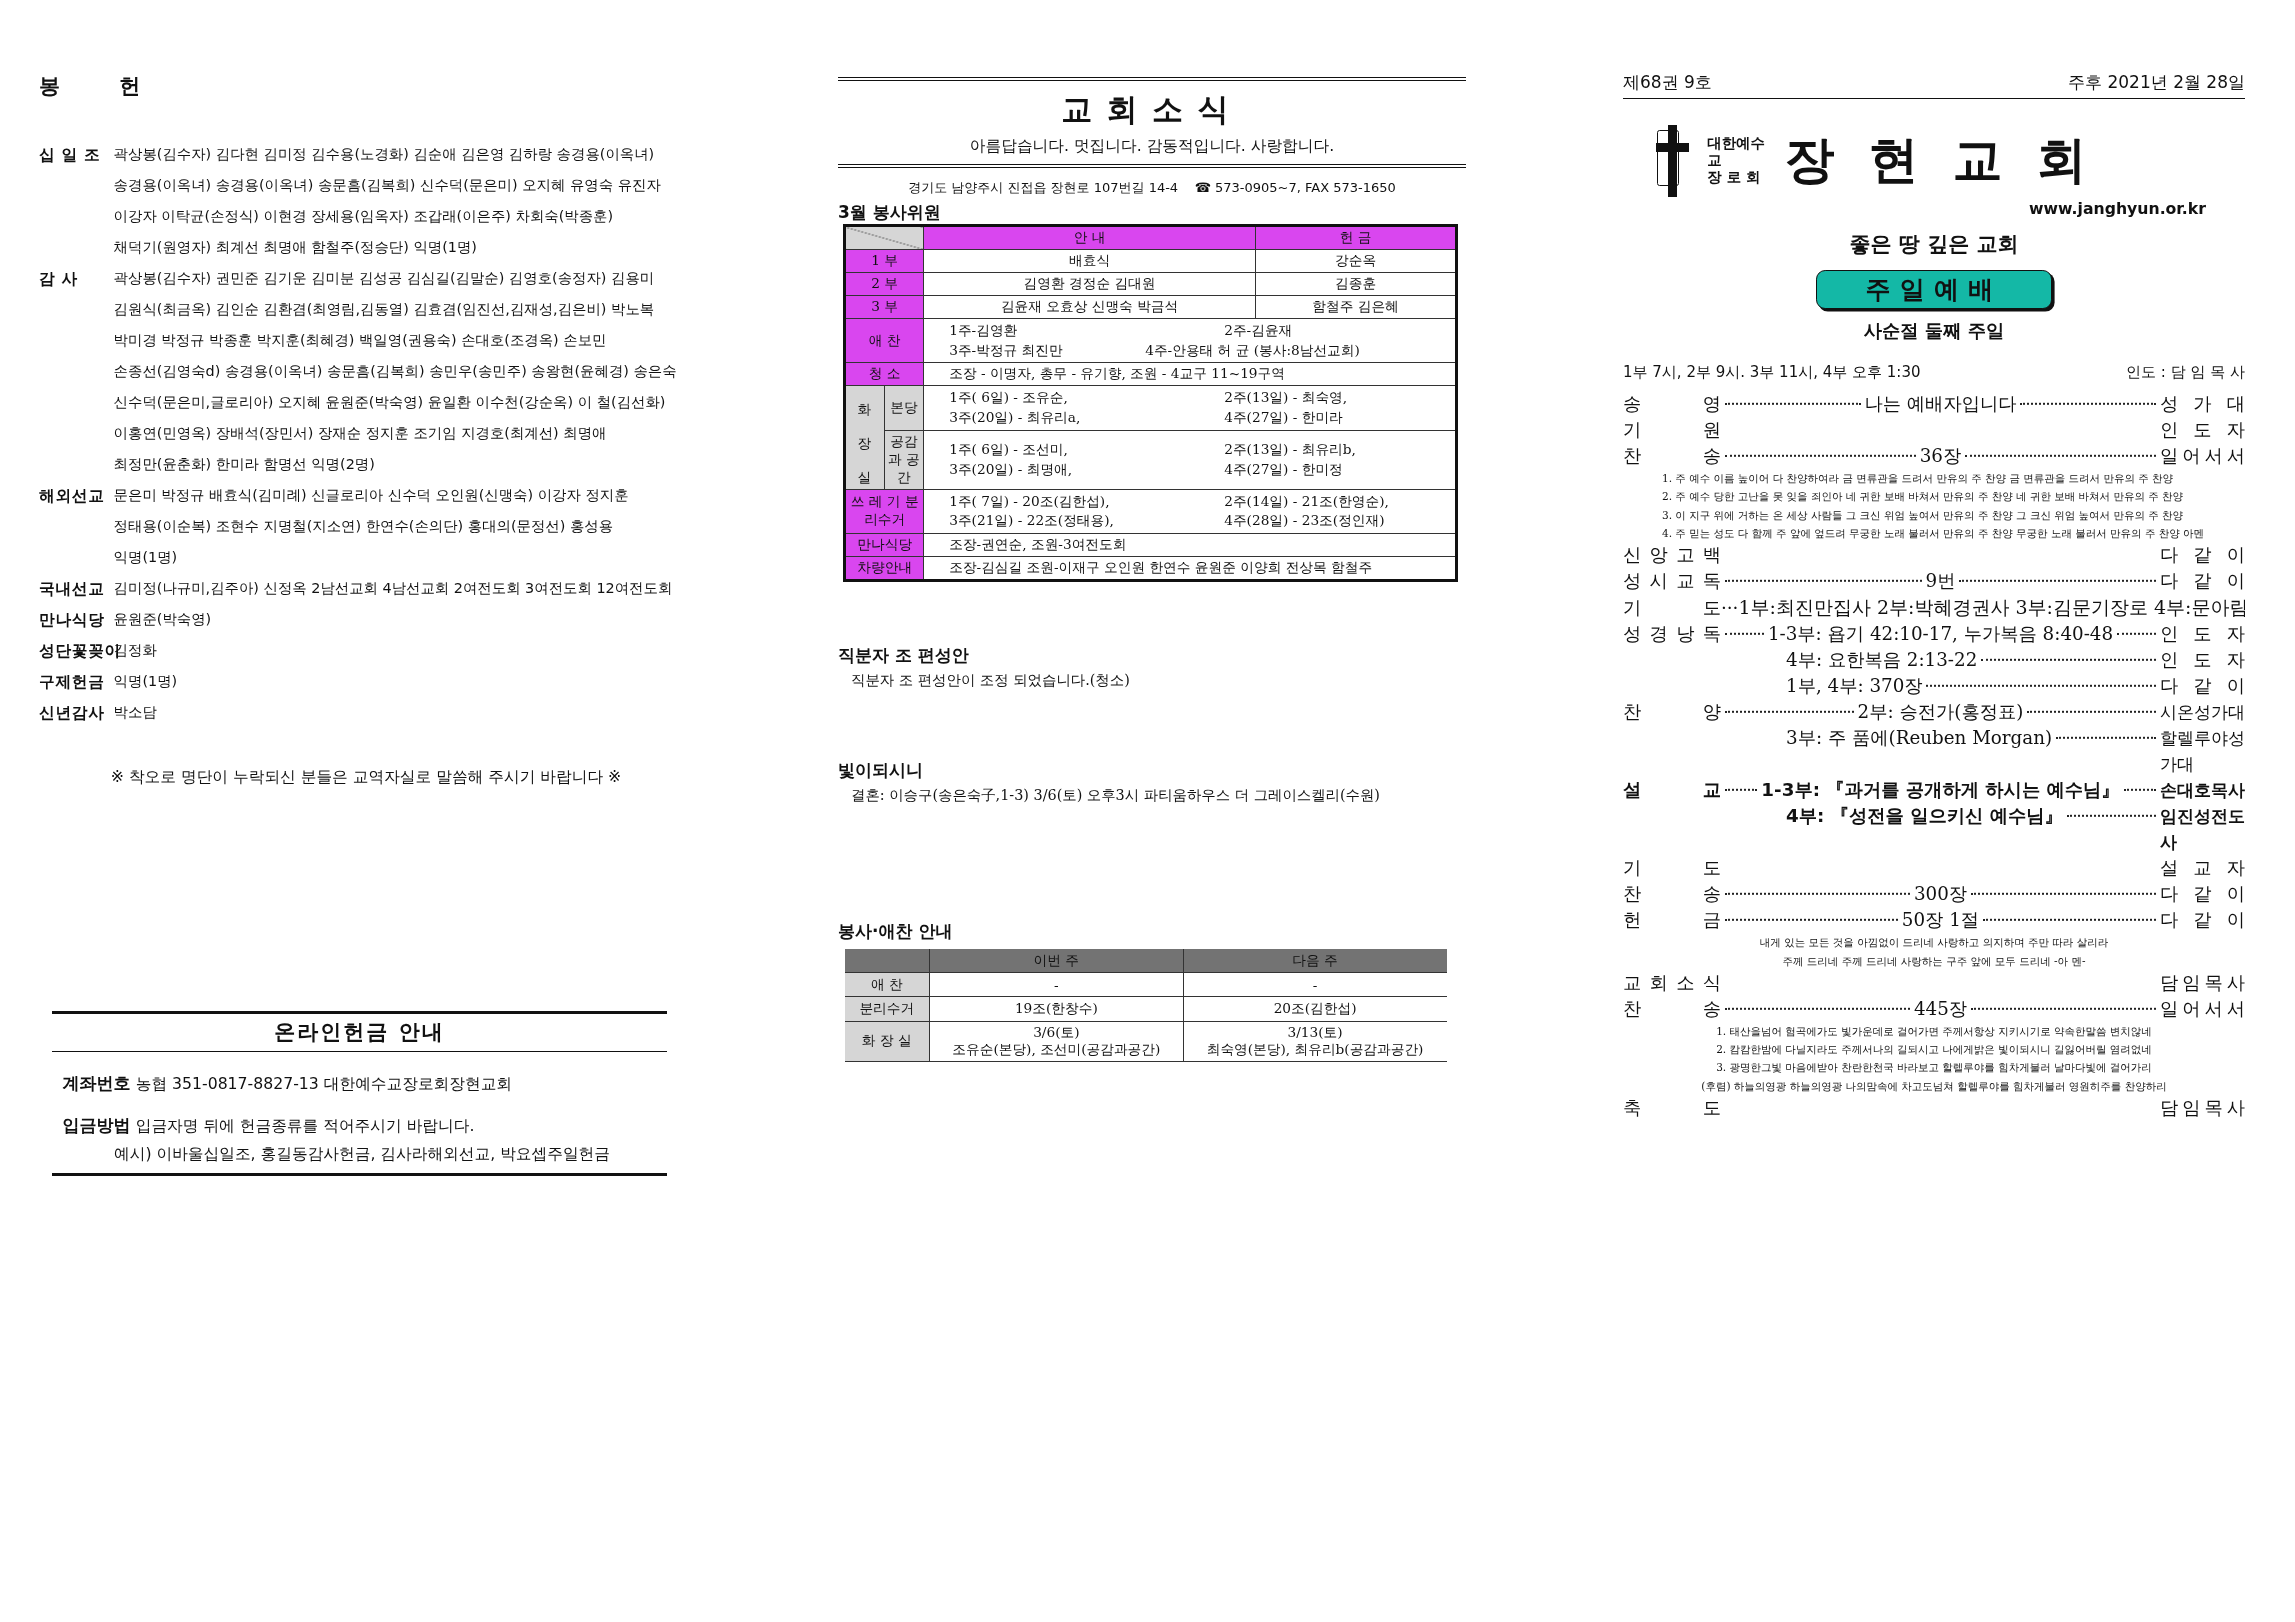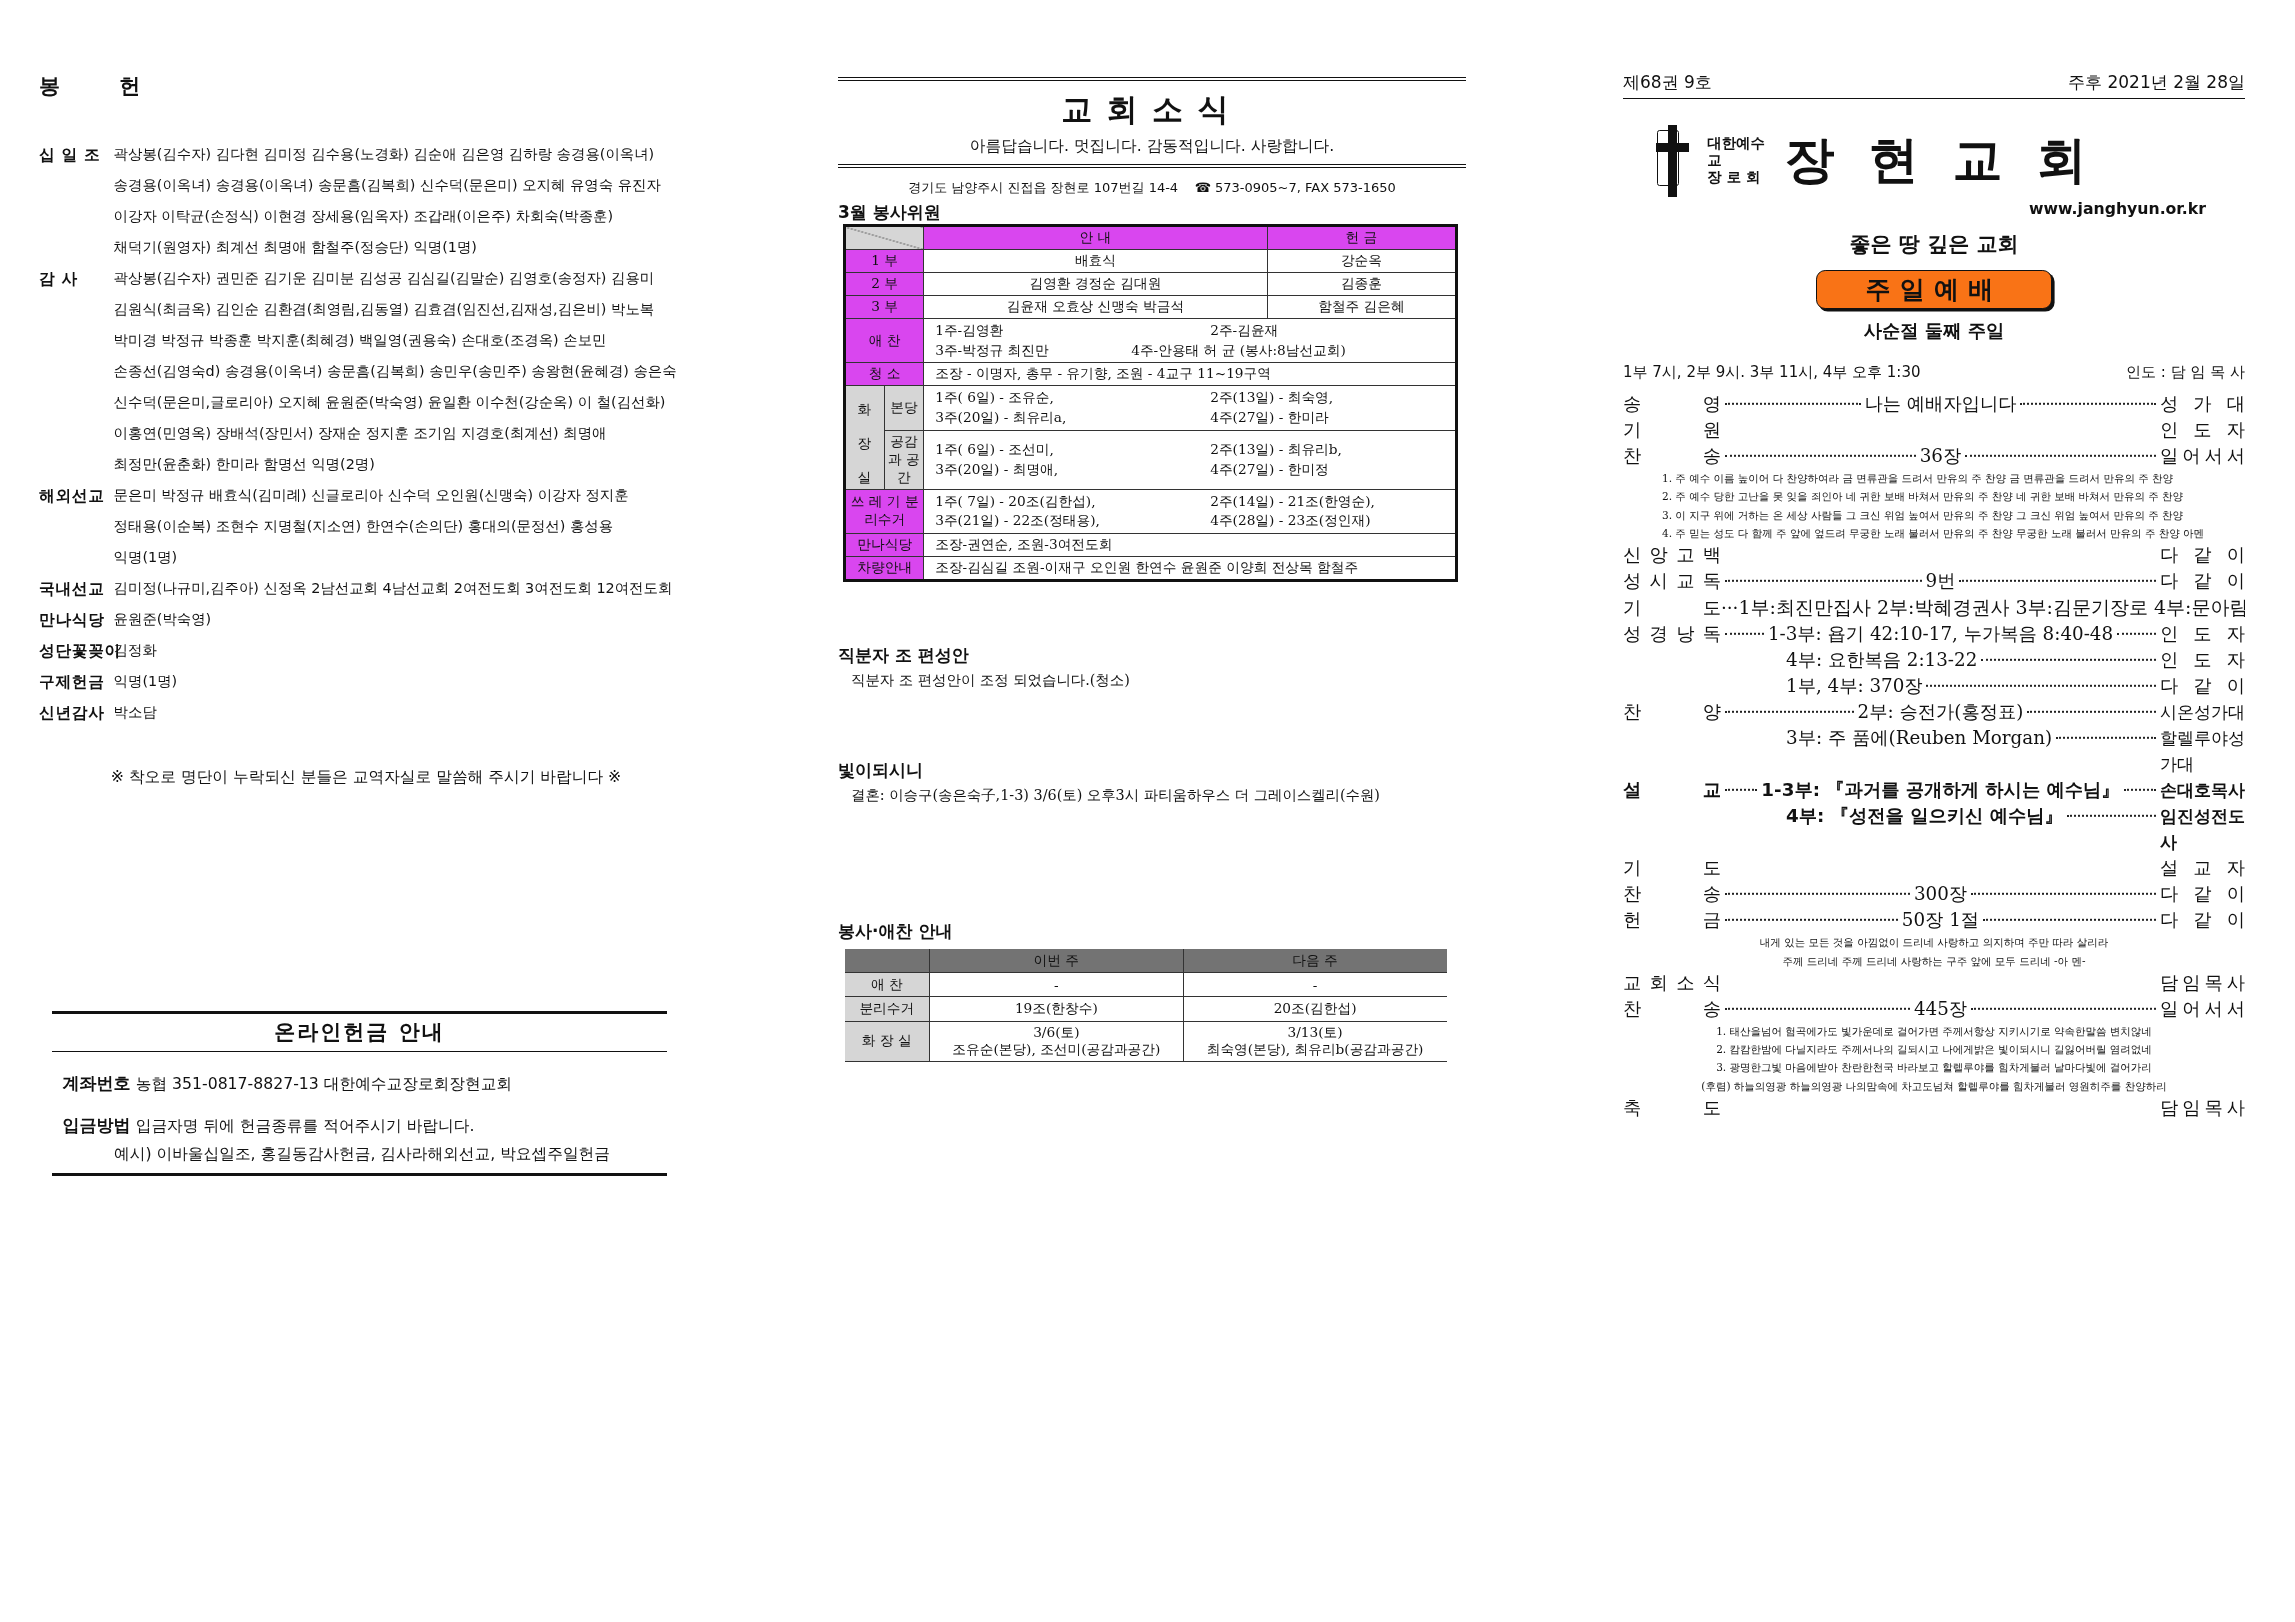--- a/index.html
+++ b/index.html
@@ -23,21 +23,21 @@
   .online-example { font-size: 15.7px; padding-left: 62px; margin-top: 6.5px; margin-bottom: 7.9px; }
 
   
   .news-head { margin-top: 77px; border-top: 1.3px solid #111; border-bottom: 1.3px solid #111; padding: 2px 0; }
   .news-head-inner { border-top: 1.3px solid #111; border-bottom: 1.3px solid #111; padding: 7.9px 0 6.5px; text-align: center; }
   .news-title { font-size: 31px; font-weight: bold; letter-spacing: 14.4px; }
   .news-sub { font-size: 15.7px; margin-top: 5.2px; }
   .address { text-align: center; font-size: 13px; margin-top: 11.8px; }
   .sec-title { font-size: 17px; font-weight: bold; margin-top: 3.9px; }
   table.svc { border-collapse: collapse; width: 615px; margin-left: 5.2px; font-family: "DejaVu Serif", "Liberation Serif", serif; border: 3.3px solid #111; }
-  table.svc td { border: 0.7px solid #333; font-size: 13.7px; padding: 2px 11px; }
+  table.svc td { border: 0.7px solid #333; font-size: 13.7px; padding: 2px 25px; }
   table.svc td.hd { background: #d946ef; text-align: center; width: 79px; padding: 2px 2.6px; }
   table.svc td.c { text-align: center; }
   table.svc td.hd2 { background: #d6d6d6; text-align: center; width: 39px; padding: 2px 1.3px; }
   .pair { display: grid; grid-template-columns: 275px 1fr; line-height: 19.6px; }
   .sub-title { font-size: 17px; font-weight: bold; margin-top: 46px; }
   .sub-text { font-size: 14.4px; padding-left: 13px; margin-top: 3.9px; font-family: "DejaVu Serif", "Liberation Serif", serif; }
   table.wk { border-collapse: collapse; width: 602px; margin-left: 6.5px; margin-top: 6.5px; font-family: "DejaVu Serif", "Liberation Serif", serif; }
   table.wk td { font-size: 13.7px; text-align: center; border-bottom: 0.7px solid #333; padding: 2.6px 3.9px; }
   table.wk td + td { border-left: 0.7px solid #333; }
   table.wk td.hd { background: #d6d6d6; width: 85px; }
@@ -47,21 +47,21 @@
   .issue-bar { display: flex; justify-content: space-between; font-size: 17px; margin-top: 71px; border-bottom: 1.3px solid #111; padding-bottom: 3.9px; }
   .logo-row { display: flex; align-items: center; margin-top: 26px; margin-left: 33px; }
   .cross { position: relative; width: 33px; height: 72px; }
   .cross .v { position: absolute; left: 11.8px; top: 0; width: 9.2px; height: 72px; background: #111; }
   .cross .h { position: absolute; left: 0; top: 18.3px; width: 33px; height: 9.2px; background: #111; }
   .cross .scroll { position: absolute; left: 1.3px; top: 5.2px; width: 22px; height: 56px; border: 1px solid #111; border-radius: 2.6px; }
   .denom { font-size: 14.4px; font-weight: bold; line-height: 17px; margin-left: 18.3px; width: 59px; }
   .church-name { font-family: "DejaVu Serif", "Liberation Serif", serif; font-size: 50px; font-weight: bold; letter-spacing: 34px; margin-left: 18.3px; }
   .url { text-align: right; font-size: 15.7px; font-weight: bold; margin-right: 39px; margin-top: 2.6px; }
   .slogan { text-align: center; font-size: 21px; font-weight: bold; margin-top: 11.8px; }
-  .worship-btn { display: block; margin: 11.8px auto 0; width: 236px; height: 39px; border: 1.3px solid #111; border-radius: 9.2px; background: #f97316; box-shadow: 2.6px 2.6px 0 #111; text-align: center; font-size: 25px; font-weight: bold; letter-spacing: 9.2px; line-height: 37px; }
+  .worship-btn { display: block; margin: 11.8px auto 0; width: 236px; height: 39px; border: 1.3px solid #111; border-radius: 9.2px; background: #14b8a6; box-shadow: 2.6px 2.6px 0 #111; text-align: center; font-size: 25px; font-weight: bold; letter-spacing: 9.2px; line-height: 37px; }
   .season { text-align: center; font-size: 18.3px; font-weight: bold; margin-top: 9.2px; }
   .times { display: flex; justify-content: space-between; font-size: 15px; margin-top: 19.6px; }
   .order { font-family: "DejaVu Serif", "Liberation Serif", serif; }
   .o-row { display: flex; align-items: baseline; font-size: 18.3px; line-height: 26px; }
   .o-label { width: 98px; display: flex; justify-content: space-between; flex: none; }
   .o-fill { flex: 1; display: flex; align-items: baseline; overflow: hidden; white-space: nowrap; }
   .dots { flex: 1; border-bottom: 2px dotted #222; margin: 0 3.9px; height: 0; transform: translateY(-5.2px); }
   .o-right { width: 85px; flex: none; display: flex; justify-content: space-between; }
   .o-right.tight { justify-content: flex-end; font-size: 17px; }
   .lyrics { text-align: center; font-size: 10.5px; line-height: 18.3px; }

